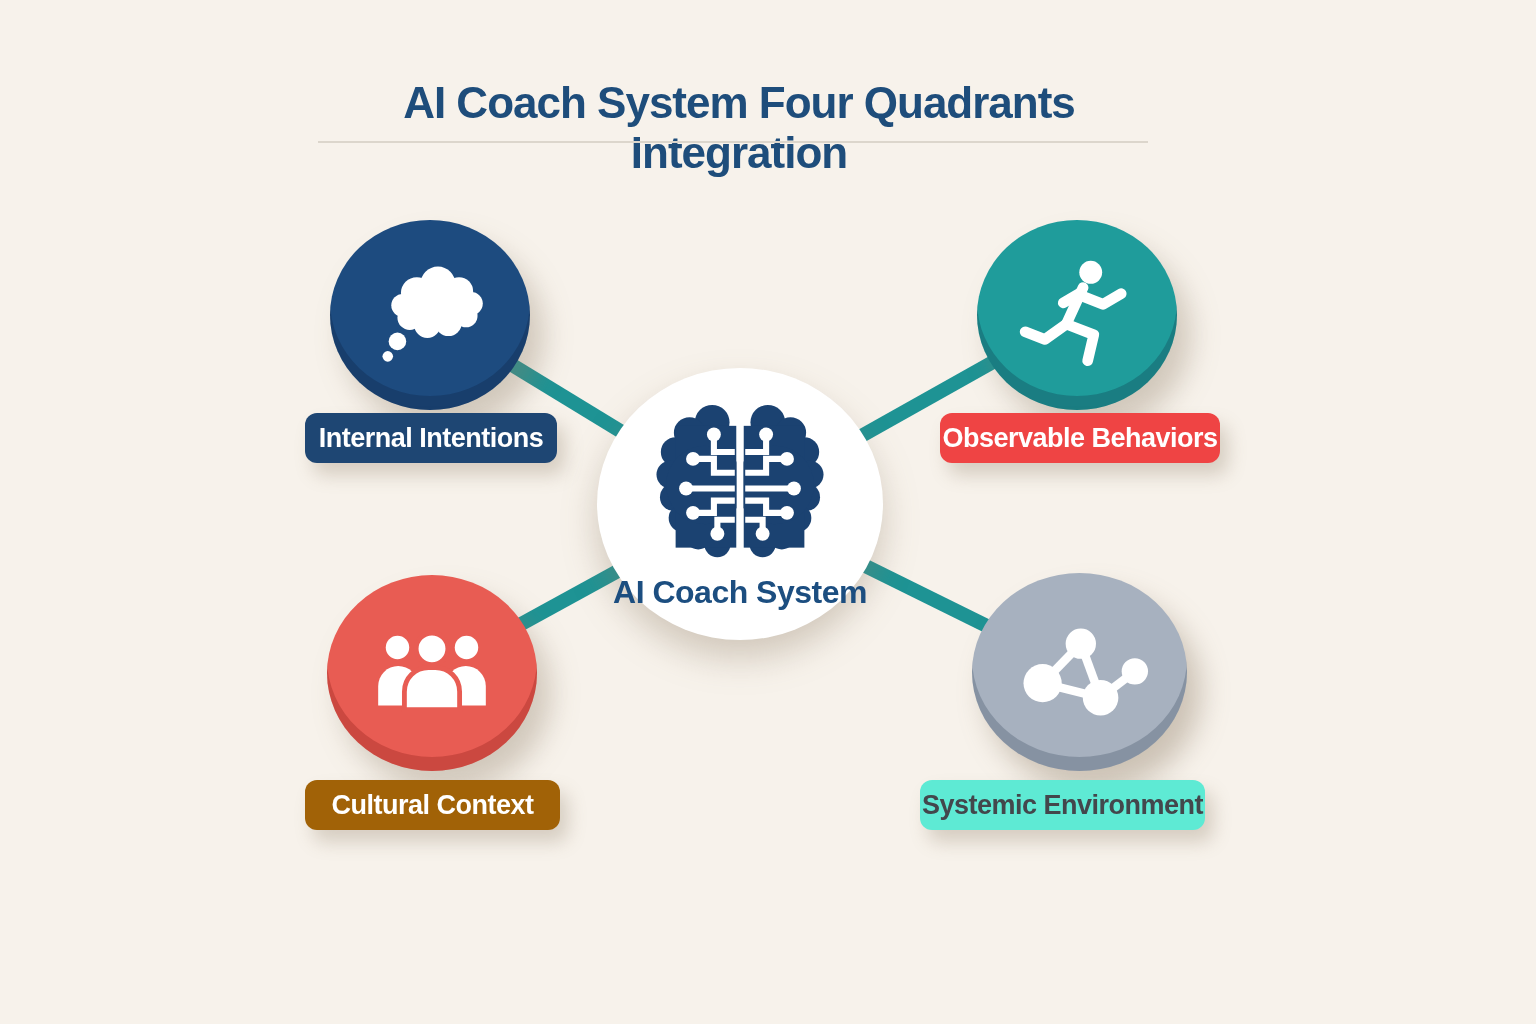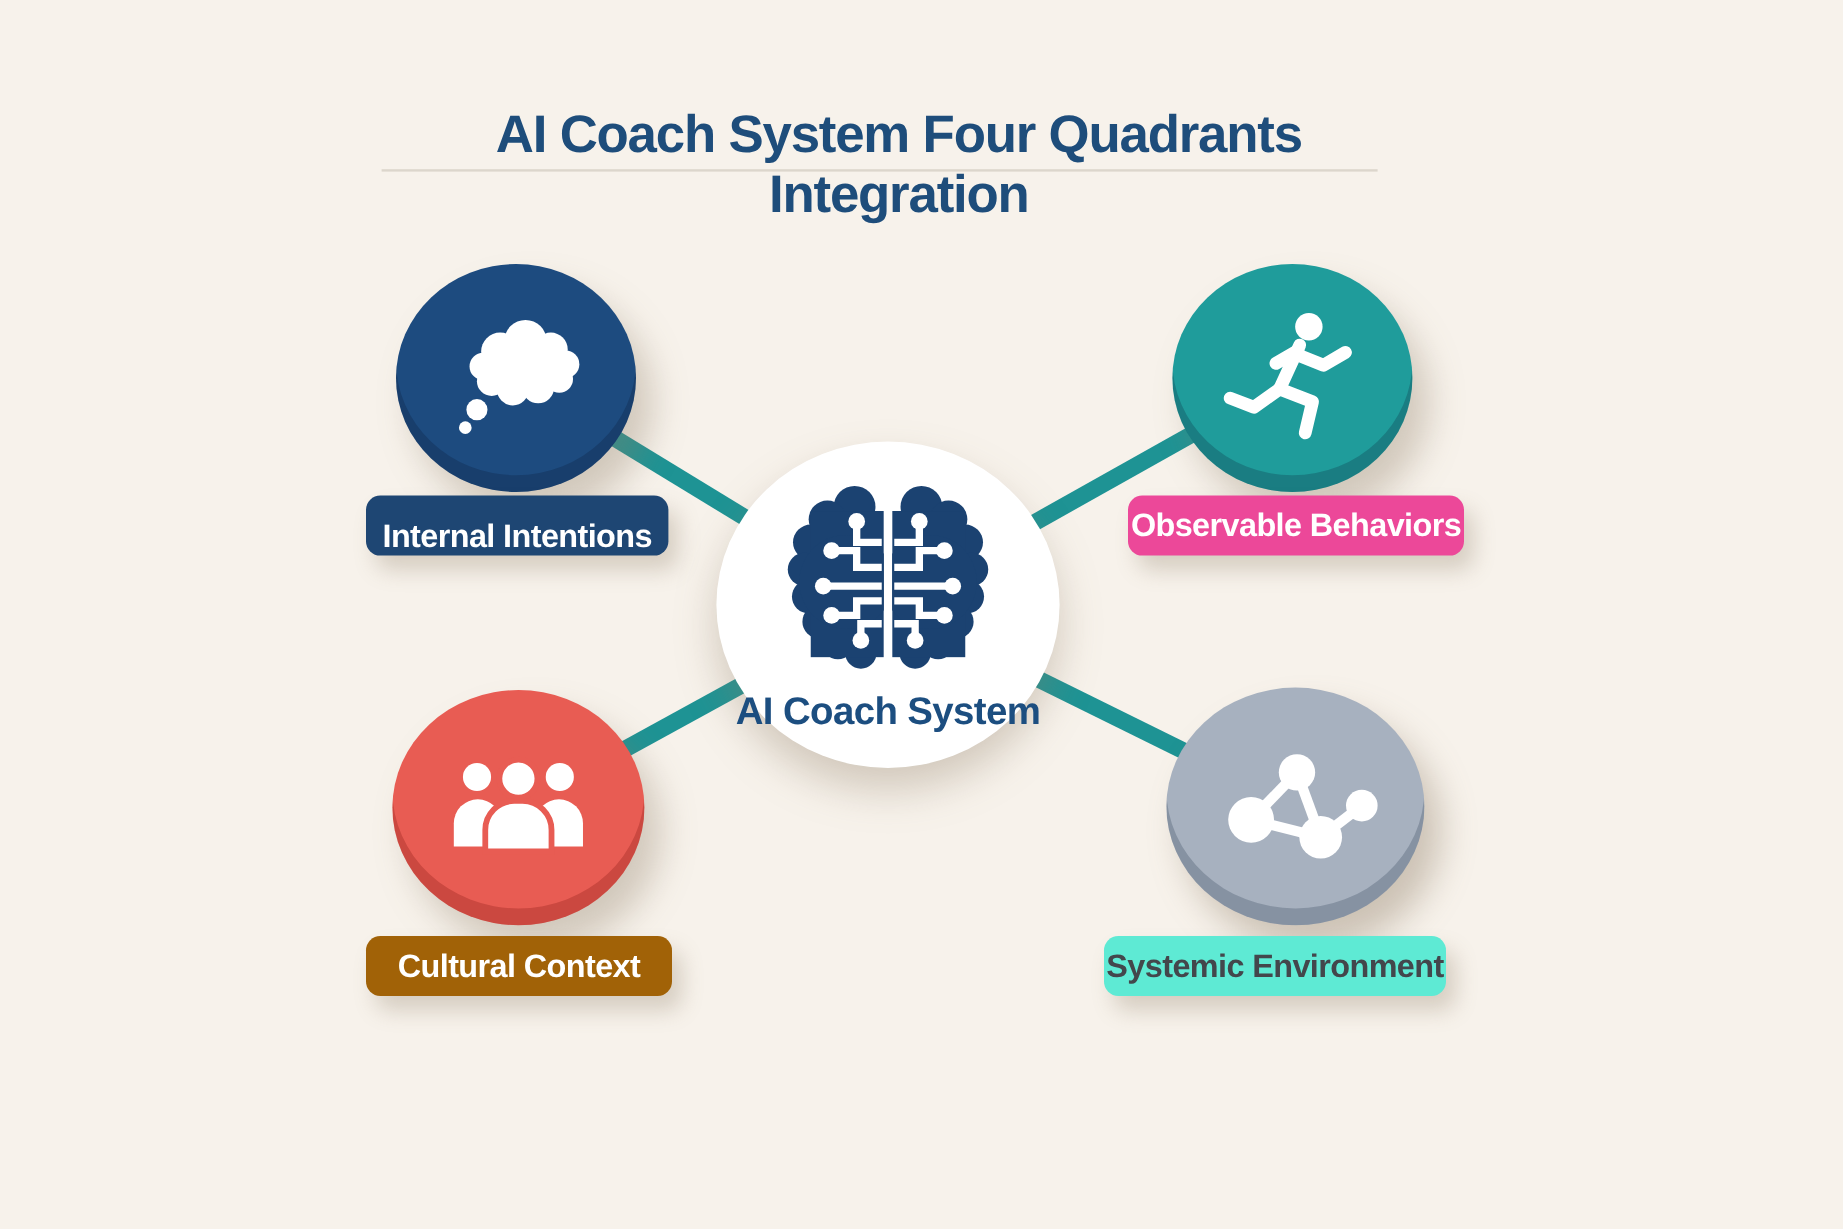--- a/index.html
+++ b/index.html
@@ -11,21 +11,21 @@
     position:relative;
   }
   .canvas{position:absolute;left:0;top:0;width:1536px;height:1024px;}
 
   
   .title{
     position:absolute;left:318px;top:72px;width:830px;
     text-align:center;
     font-size:44px;font-weight:700;letter-spacing:-1px;
     color:#1e4d7b;
-    margin:16px;
+    margin:6px;
   }
   .divider{
     position:absolute;left:318px;top:141px;width:830px;height:2px;
     background:#dcd6cc;
   }
 
   
   .connectors{position:absolute;left:0;top:0;width:1536px;height:1024px;}
   .connectors line{stroke:#1e9394;stroke-width:14;}
 
@@ -58,22 +58,22 @@
   }
 
   
   .chip{
     position:absolute;height:50px;border-radius:12px;
     display:flex;align-items:center;justify-content:center;
     font-size:27px;font-weight:700;letter-spacing:-0.5px;
     color:#ffffff;
     box-shadow:8px 12px 18px rgba(140,122,100,0.30);
   }
-  .chip-tl{left:305px;top:413px;width:252px;background:#1e4673;align-items:flex-end;}
-  .chip-tr{left:940px;top:413px;width:280px;background:#ec4899;}
+  .chip-tl{left:305px;top:413px;width:252px;background:#1e4673;}
+  .chip-tr{left:940px;top:413px;width:280px;background:#ef4444;}
   .chip-bl{left:305px;top:780px;width:255px;background:#a16207;}
   .chip-br{left:920px;top:780px;width:285px;background:#5eead4;color:#43474c;}
 
   .icon-svg{display:block;}
 </style>
 </head>
 <body>
 
 <div class="canvas">
 

